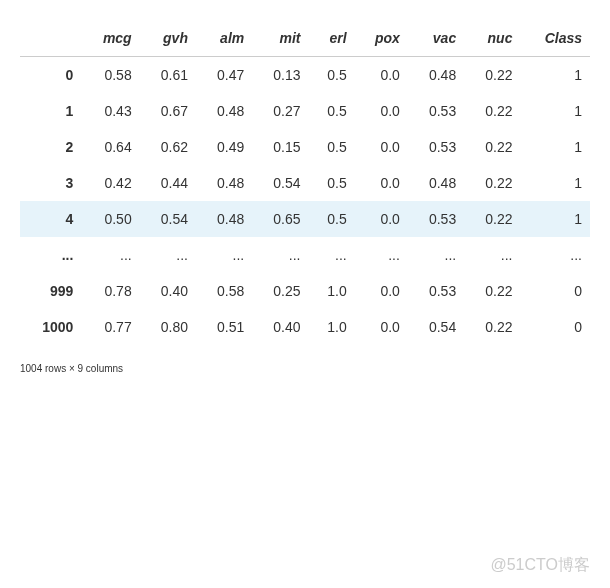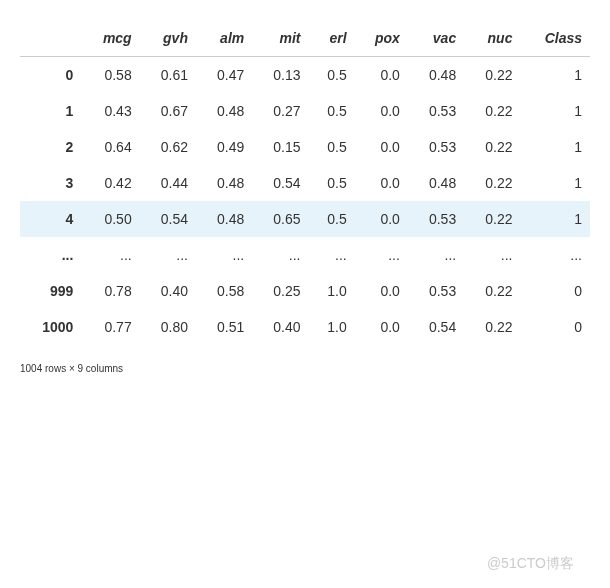--- a/index.html
+++ b/index.html
@@ -40,23 +40,23 @@
   tbody tr.ellipsis th {
     color: #333;
   }
   .footer {
     margin-top: 18px;
     font-size: 10px;
     color: #333;
   }
   .watermark {
     position: absolute;
-    right: 36px;
+    right: 20px;
     top: 555px;
-    font-size: 14px;
+    font-size: 16px;
     color: #ccc;
   }
 </style>
 </head>
 <body>
 
 <table>
   <thead>
     <tr id="header-row">
         <th></th>

